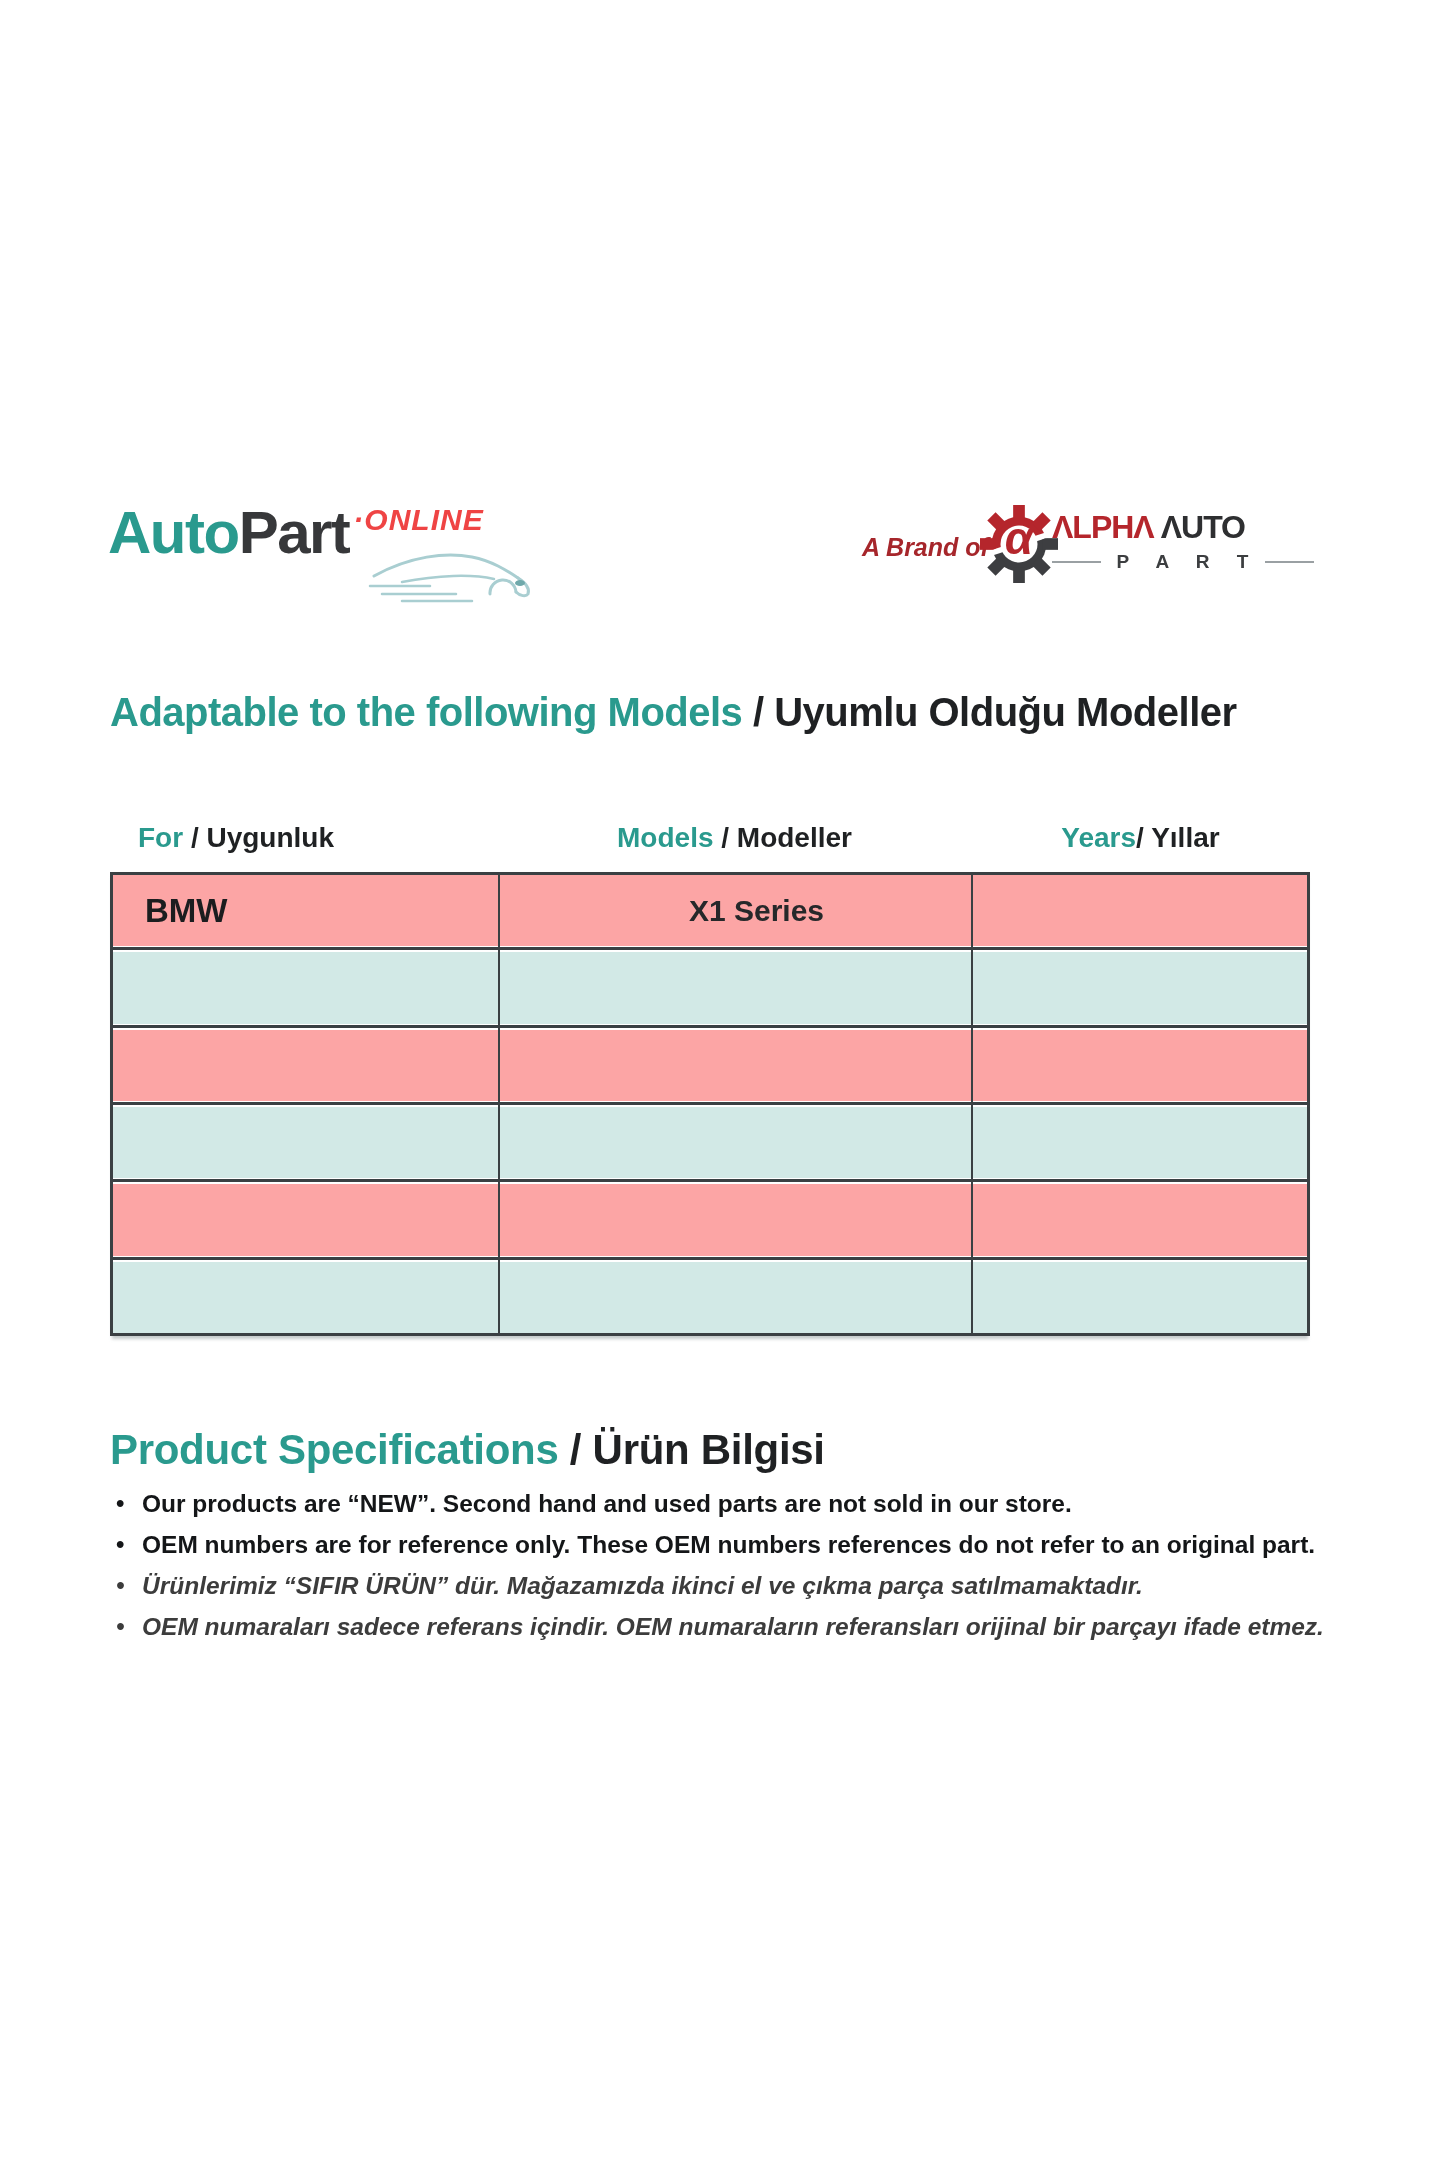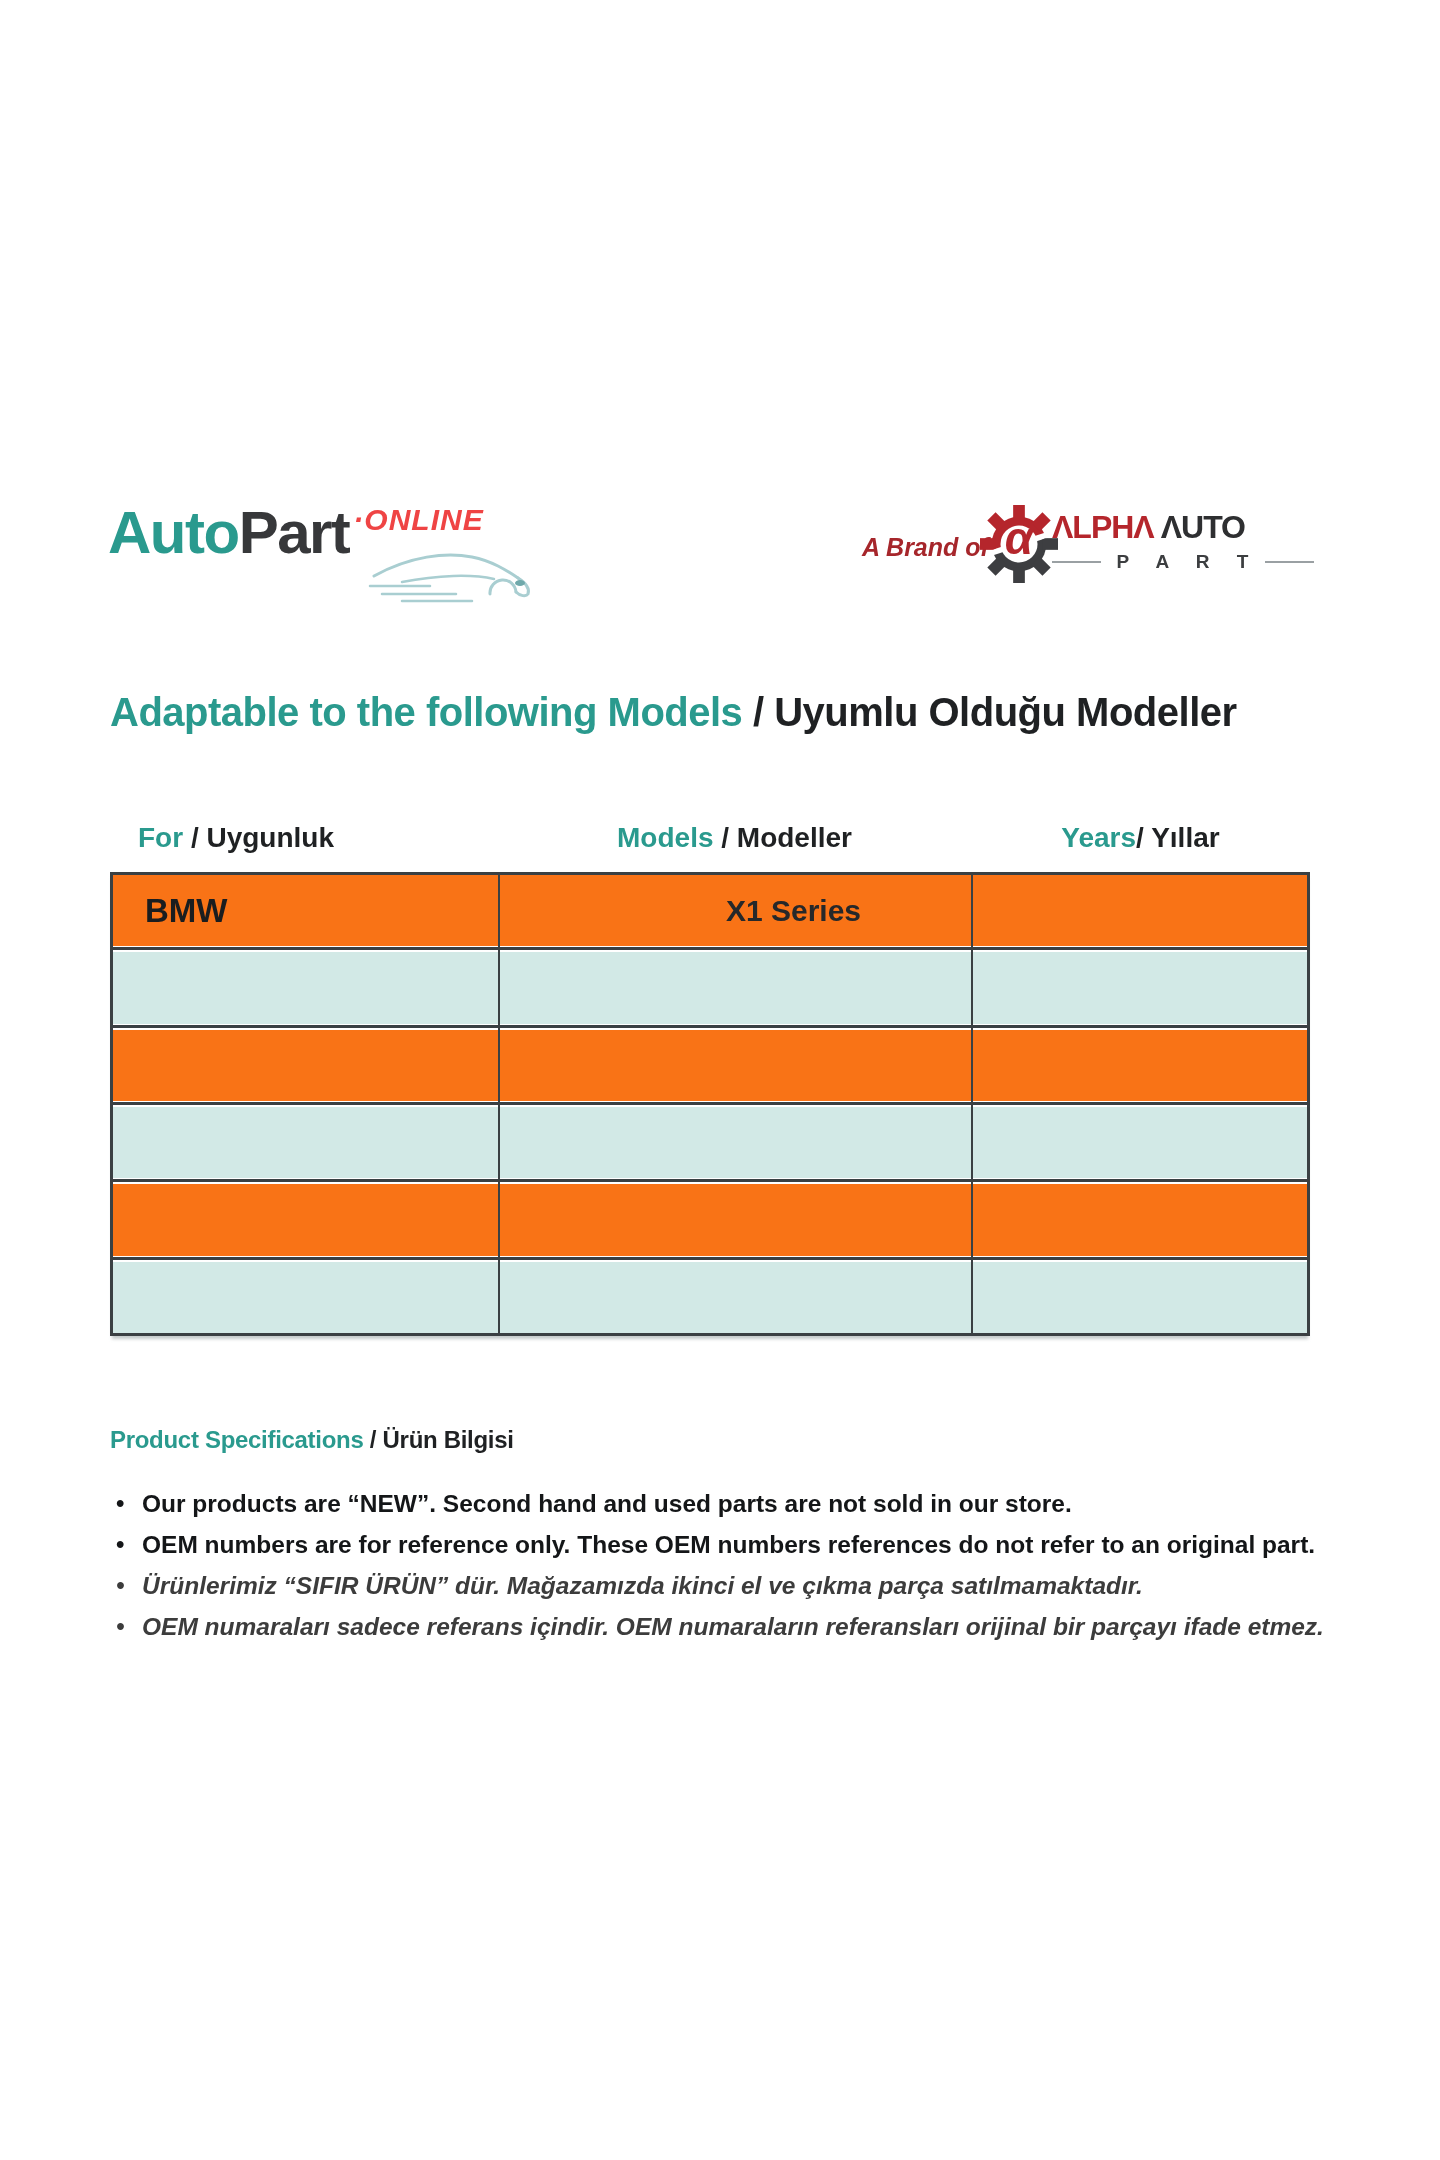--- a/index.html
+++ b/index.html
@@ -31,39 +31,39 @@
   .alpha-dark { color:#2e2f31; margin-left:7px; }
   .part-line { display:flex; align-items:center; margin-top:5px; }
   .pl { flex:1; height:2px; background:#9aa0a3; }
   .part-word { font-size:19px; font-weight:bold; color:#3c3e40; letter-spacing:11px;
                margin:0 6px 0 16px; white-space:nowrap; }
 
   
   .compat-title { position:absolute; left:110px; top:690px; margin:0;
                   font-size:40px; font-weight:bold; letter-spacing:-0.5px; white-space:nowrap; }
   .specs-title  { position:absolute; left:110px; top:1426px; margin:0;
-                  font-size:24px; font-weight:bold; letter-spacing:-0.3px; white-space:nowrap; }
+                  font-size:42px; font-weight:bold; letter-spacing:-0.3px; white-space:nowrap; }
   .teal { color:#2a9a8e; }
   .dark { color:#1f2123; }
 
   
   .thead { position:absolute; left:110px; top:822px; width:1200px;
            display:grid; grid-template-columns:388px 473px 339px;
            font-size:28px; font-weight:bold; }
   .th { white-space:nowrap; }
   .th1 { padding-left:28px; }
   .th2, .th3 { text-align:center; }
 
   
   .ctable { position:absolute; left:110px; top:872px; width:1200px; height:464px;
             border:3px solid #3a4043; box-sizing:border-box; background:#ffffff;
             box-shadow:0 5px 3px -2px rgba(150,162,162,.55); }
   .rows { position:absolute; inset:0; display:flex; flex-direction:column; }
   .t-row { flex:1; display:grid; grid-template-columns:385px 473px 336px; align-items:center; }
-  .row-light { background:#f97316;gap:37px; }
+  .row-light { background:#fca5a5; }
   .row-dark  { background:#d2e9e6; }
   .row-sep { height:6px; flex:0 0 6px;
              background:linear-gradient(#ffffff 0 1px, #3a4043 1px 4px, #ffffff 4px 6px); }
   .col-line { position:absolute; top:0; bottom:0; width:2px; background:#3a4043; z-index:2; }
   .col-line-1 { left:385px; }
   .col-line-2 { left:858px; }
   .cell { min-height:1px;padding-left:44px; }
   .cell-make { font-size:33px; font-weight:bold; color:#1b1d1f; padding-left:32px; }
   .cell-model { font-size:30px; font-weight:600; color:#26282a; text-align:center; }
   .cell-years { text-align:center; font-size:30px; color:#26282a; }

